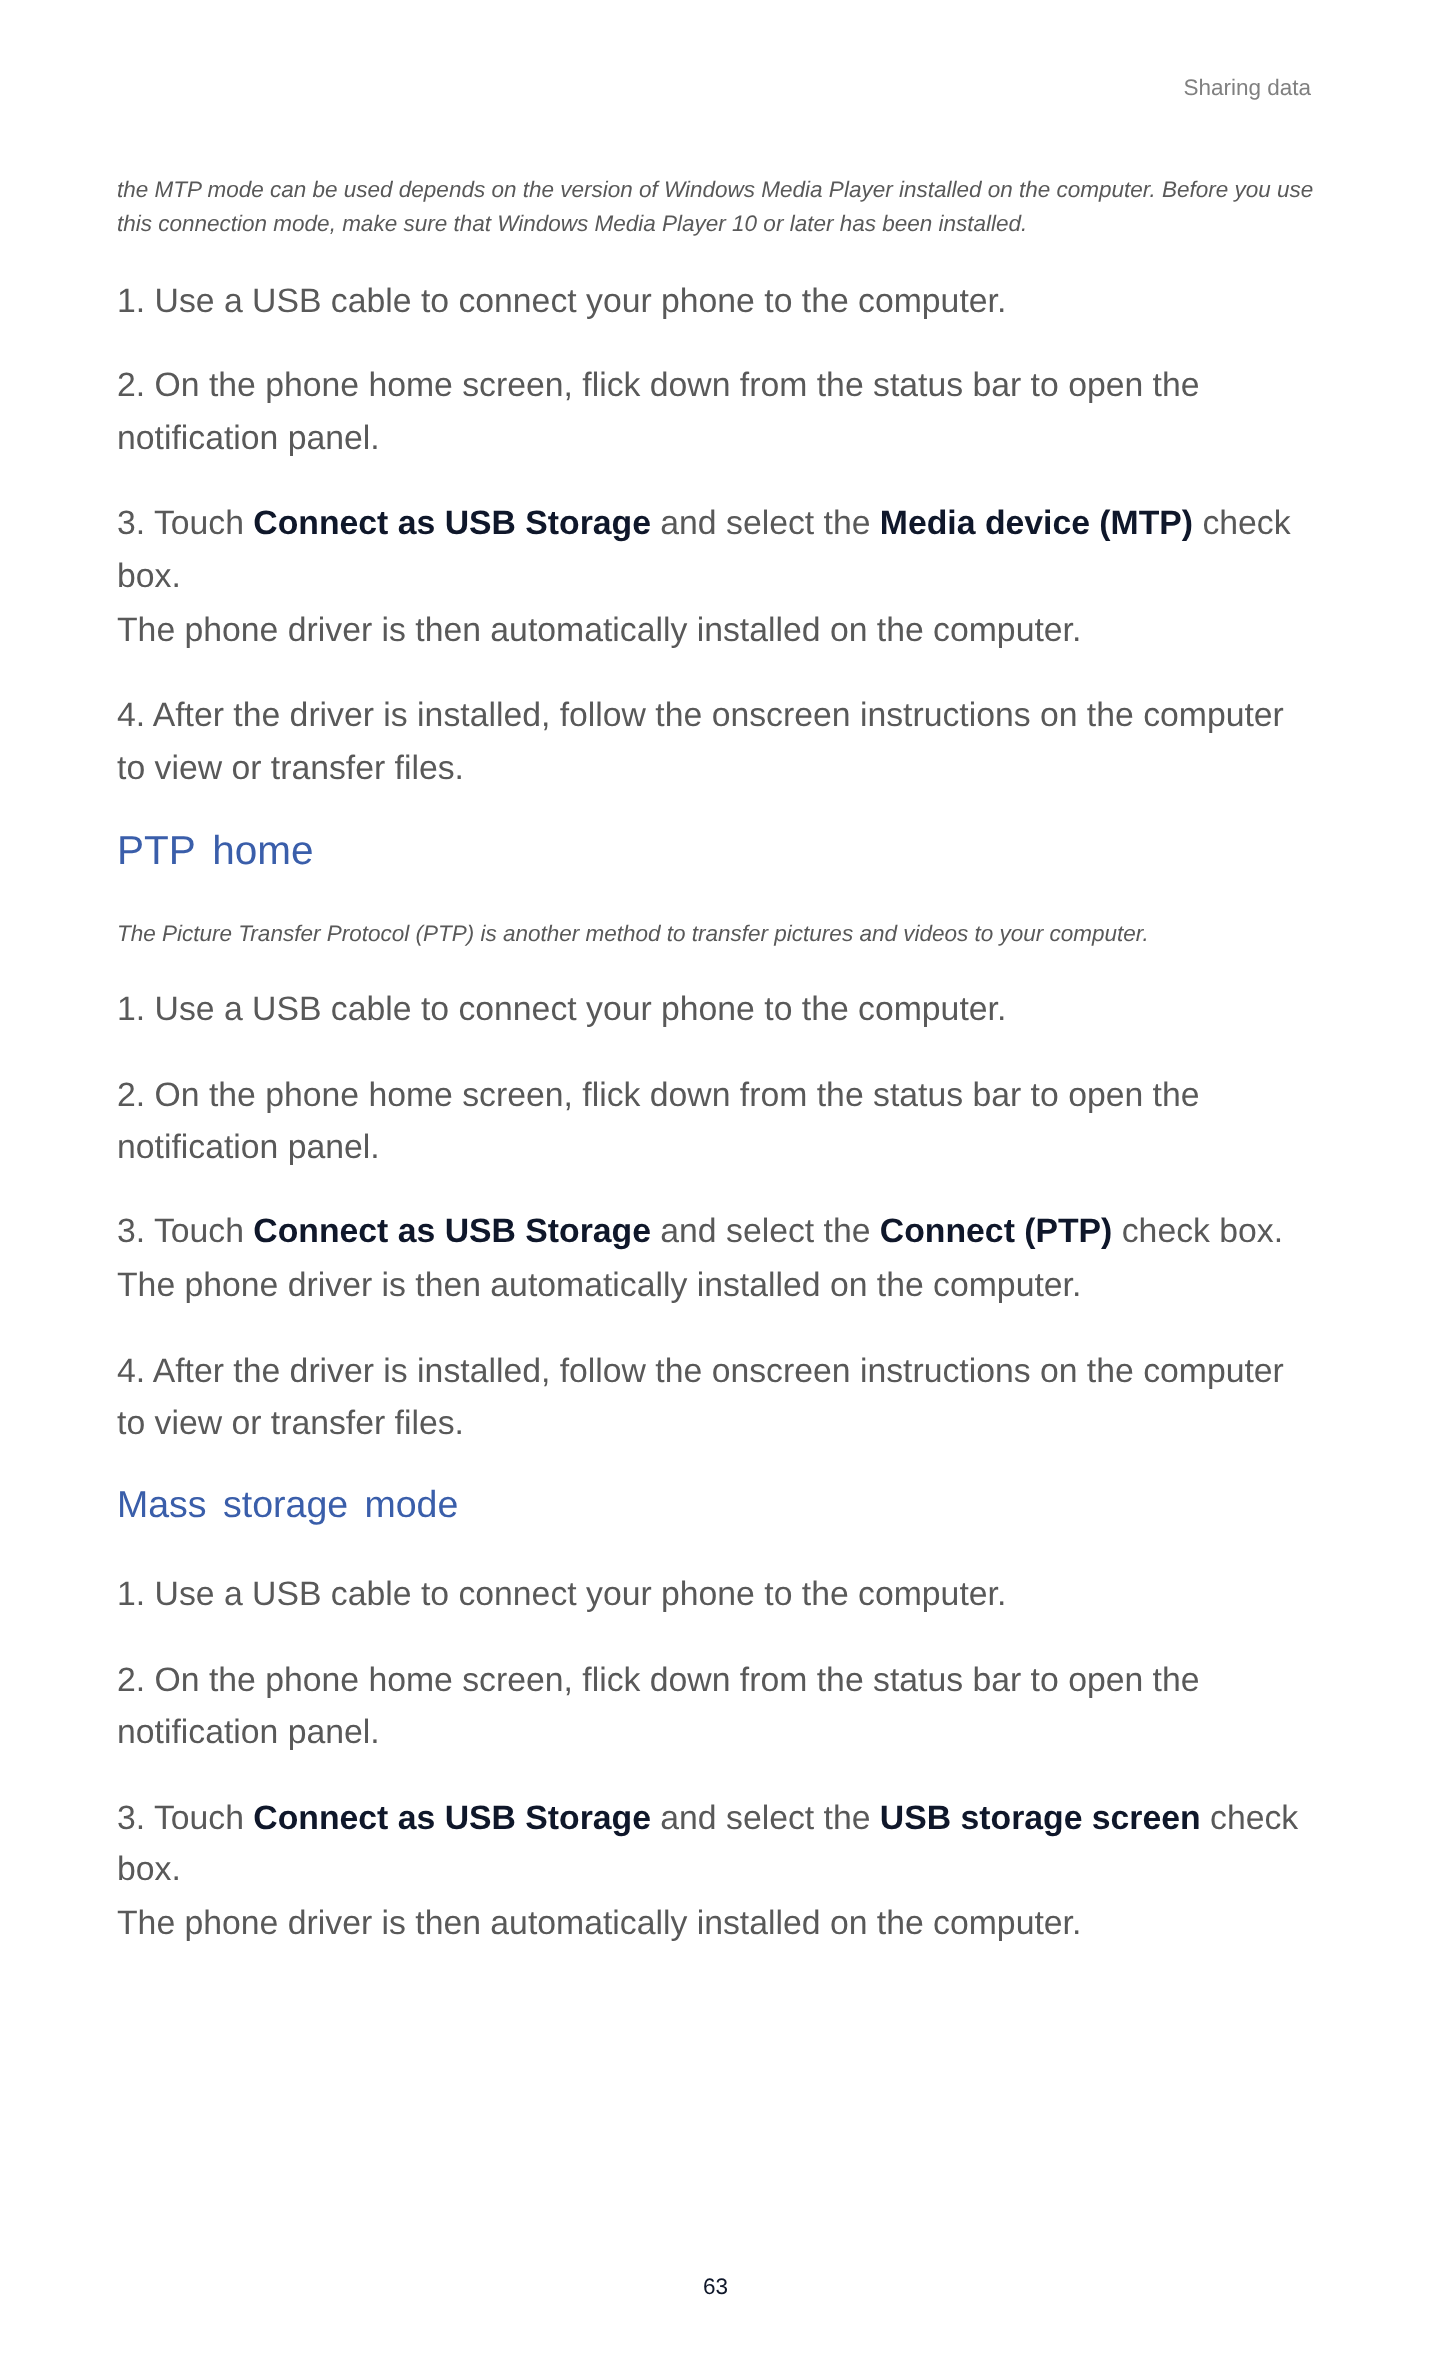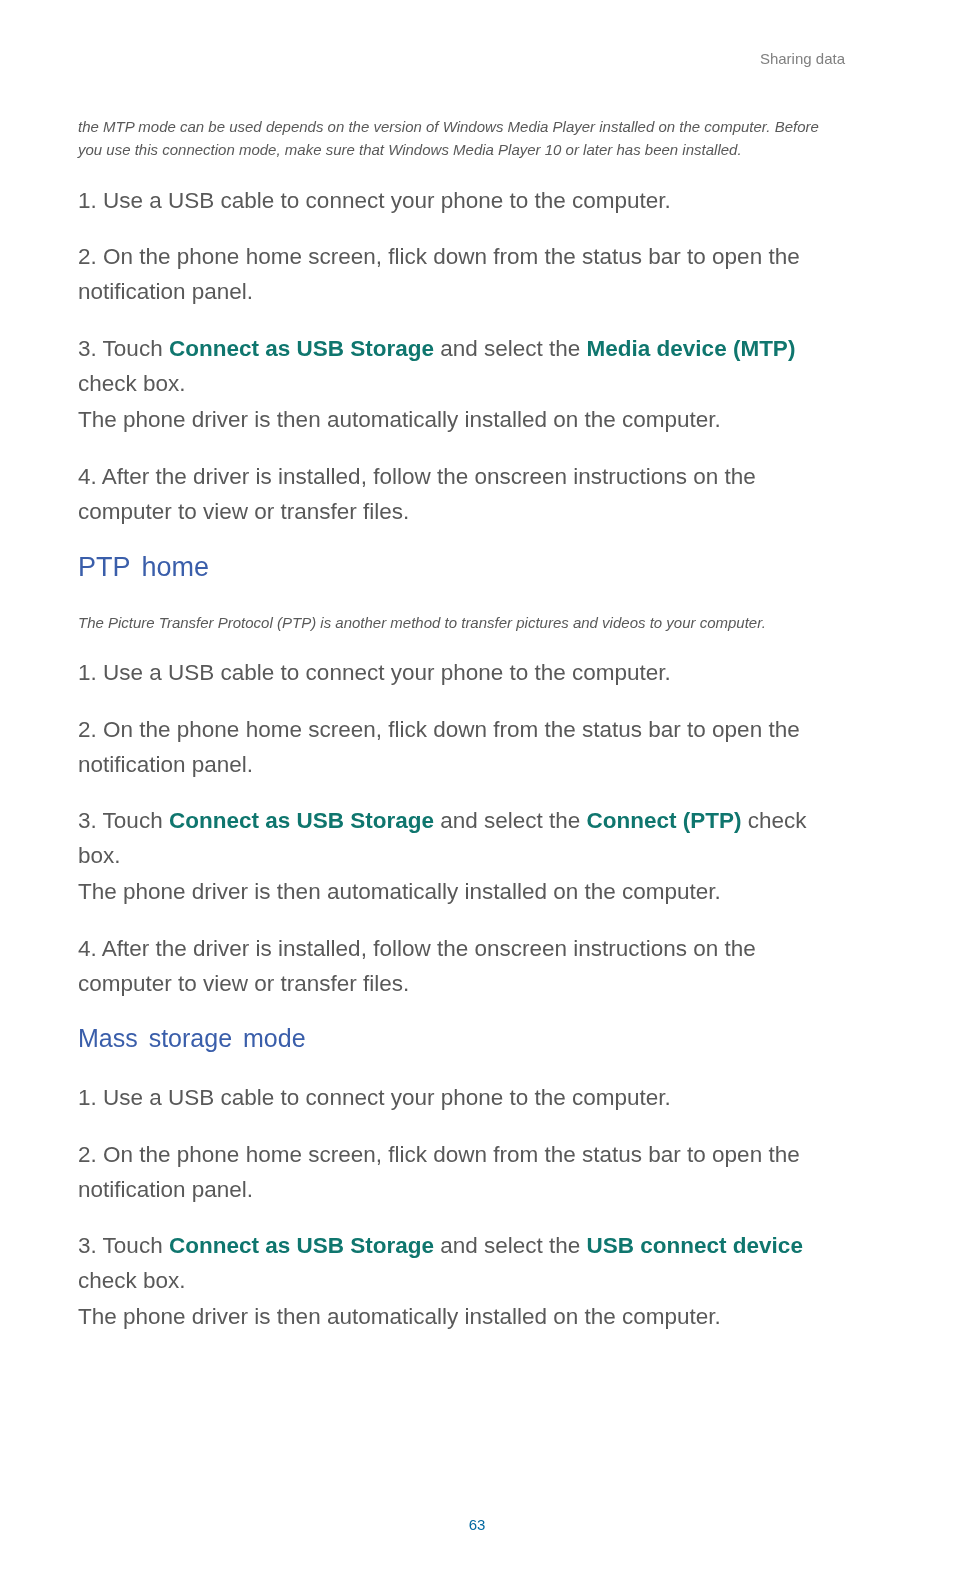--- a/index.html
+++ b/index.html
@@ -3,21 +3,21 @@
 <meta charset="utf-8">
 <style>
   * { margin: 0; padding: 0; box-sizing: border-box; }
   html, body { width: 954px; height: 1577px; background: #ffffff; }
   body {
     font-family: Arial, Helvetica, sans-serif;
     color: #595959;
     position: relative;
   }
   .page {
-    padding: 50px 107px 0 78px;
+    padding: 50px 78px 0 78px;
   }
   .header-label {
     text-align: right;
     font-size: 15px;
     color: #808080;
     margin-bottom: 48px;
     padding-right: 2px;
   }
   .intro {
     font-size: 15px;
@@ -43,29 +43,29 @@
     font-size: 27px;
     font-weight: normal;
     color: #3a5eaa;
     word-spacing: 4px;
     margin-top: 10px;
     margin-bottom: 28px;
   }
   h2.section.small {
     font-size: 25px;
   }
-  b { color: #0f766e; font-weight: 700; }
+  b { color: #0f172a; font-weight: 700; }
   .page-num {
     position: absolute;
     bottom: 44px;
     left: 0;
     right: 0;
     text-align: center;
     font-size: 15px;
-    color: #0369a1;
+    color: #0f172a;
   }
 </style>
 </head>
 <body>
 
 <div class="page">
 
   <div class="header-label">Sharing data</div>
 
   <p class="intro">the MTP mode can be used depends on the version of Windows Media Player installed on the computer. Before you use this connection mode, make sure that Windows Media Player 10 or later has been installed.</p>
@@ -115,21 +115,21 @@
 
   <div class="list">
     <div class="list-item">
       <div class="list-body">1. Use a USB cable to connect your phone to the computer.</div>
     </div>
     <div class="list-item">
       <div class="list-body">2. On the phone home screen, flick down from the status bar to open the notification panel.</div>
     </div>
     <div class="list-item">
       <div class="list-body">
-        <span>3. </span><span>Touch </span><b>Connect as USB Storage</b><span> and select the </span><b>USB connect device</b><span> check box.</span>
+        <span>3. </span><span>Touch </span><b>Connect as USB Storage</b><span> and select the </span><b>USB storage screen</b><span> check box.</span>
         <div class="sub">The phone driver is then automatically installed on the computer.</div>
       </div>
     </div>
   </div>
 
 </div>
 
 <div class="page-num">63</div>
 
 </body></html>

